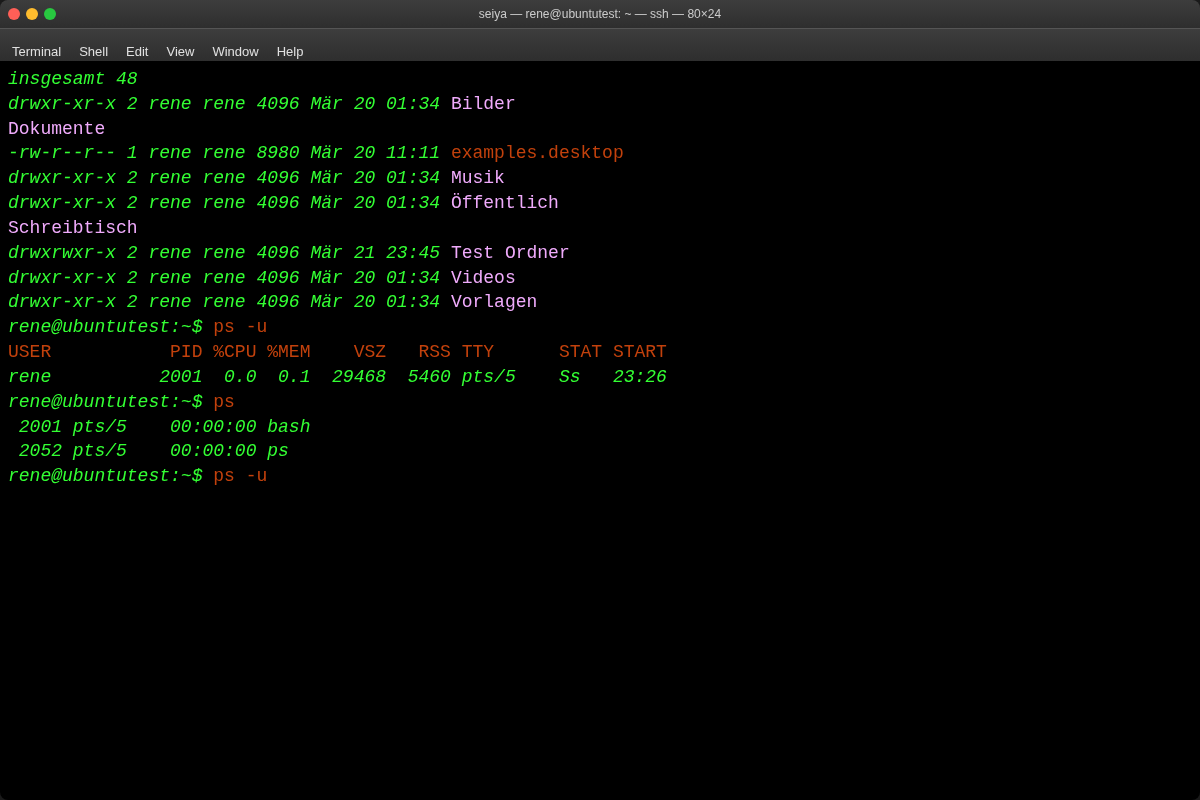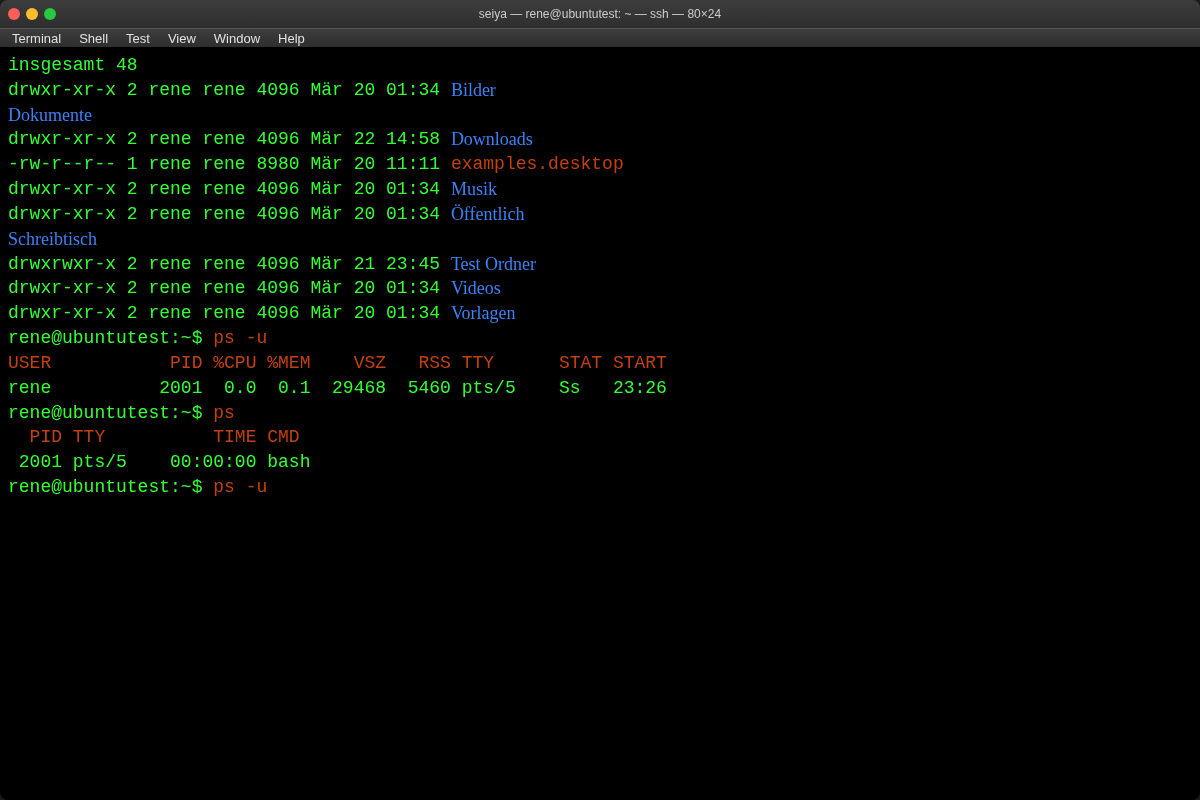--- a/index.html
+++ b/index.html
@@ -43,23 +43,23 @@
       height: 12px;
       border-radius: 50%;
       cursor: pointer;
     }
     .tl-close { background: #ff5f57; }
     .tl-minimize { background: #febc2e; }
     .tl-maximize { background: #28c840; }
 
     .menubar {
       background: linear-gradient(to bottom, #3d3d3d, #2e2e2e);
-      height: 19px;
+      height: 33px;
       display: flex;
-      align-items: flex-start;
+      align-items: flex-end;
       padding: 0 4px;
       gap: 2px;
       flex-shrink: 0;
       border-top: 1px solid #555;
     }
 
     .menu-item {
       color: #e0e0e0;
       font-size: 13px;
       padding: 2px 8px;
@@ -86,58 +86,55 @@
       overflow: hidden;
       font-size: 18px;
       line-height: 1.38;
     }
 
     .line {
       display: flex;
       white-space: pre;
     }
 
-    .green { color: #33ff33; }
-    .purple { color: #3b82f6; font-family: Liberation Serif, serif; }
+    .green { color: #33ff33; font-style: italic; }
+    .purple { color: #f0abfc; }
     .white { color: #c2410c; }
   </style>
 </head>
 <body>
 
 <div class="window">
   <div class="titlebar">
     <div class="traffic-lights">
       <div class="traffic-light tl-close"></div>
       <div class="traffic-light tl-minimize"></div>
       <div class="traffic-light tl-maximize"></div>
     </div>
     <div class="title-text">seiya — rene@ubuntutest: ~ — ssh — 80×24</div>
   </div>
   <div class="menubar">
     <span class="menu-item">Terminal</span>
     <span class="menu-item">Shell</span>
-    <span class="menu-item">Test</span>
+    <span class="menu-item">Edit</span>
     <span class="menu-item">View</span>
     <span class="menu-item">Window</span>
     <span class="menu-item">Help</span>
   </div>
   <div class="terminal-body">
 
     <div class="line">
       <span class="green">insgesamt 48</span>
     </div>
 
     <div class="line dir-line">
       <span class="green">drwxr-xr-x 2 rene rene 4096 Mär 20 01:34 </span><span class="purple">Bilder</span>
     </div>
     <div class="line dir-line">
       <span class="purple">Dokumente</span>
-    </div>
-    <div class="line dir-line">
-      <span class="green">drwxr-xr-x 2 rene rene 4096 Mär 22 14:58 </span><span class="purple">Downloads</span>
     </div>
     <div class="line dir-line">
       <span class="green">-rw-r--r-- 1 rene rene 8980 Mär 20 11:11 </span><span class="white">examples.desktop</span>
     </div>
     <div class="line dir-line">
       <span class="green">drwxr-xr-x 2 rene rene 4096 Mär 20 01:34 </span><span class="purple">Musik</span>
     </div>
     <div class="line dir-line">
       <span class="green">drwxr-xr-x 2 rene rene 4096 Mär 20 01:34 </span><span class="purple">Öffentlich</span>
     </div>
@@ -161,24 +158,24 @@
       <span class="white">USER           PID %CPU %MEM    VSZ   RSS TTY      STAT START</span>
     </div>
     <div class="line">
       <span class="green">rene          2001  0.0  0.1  29468  5460 pts/5    Ss   23:26</span>
     </div>
 
     <div class="line">
       <span class="green">rene@ubuntutest:~$ </span><span class="white">ps</span>
     </div>
     <div class="line">
-      <span class="white">  PID TTY          TIME CMD</span>
+      <span class="green"> 2001 pts/5    00:00:00 bash</span>
     </div>
     <div class="line">
-      <span class="green"> 2001 pts/5    00:00:00 bash</span>
+      <span class="green"> 2052 pts/5    00:00:00 ps</span>
     </div>
 
     <div class="line">
       <span class="green">rene@ubuntutest:~$ </span><span class="white">ps -u</span>
     </div>
 
   </div>
 </div>
 
 </body></html>

